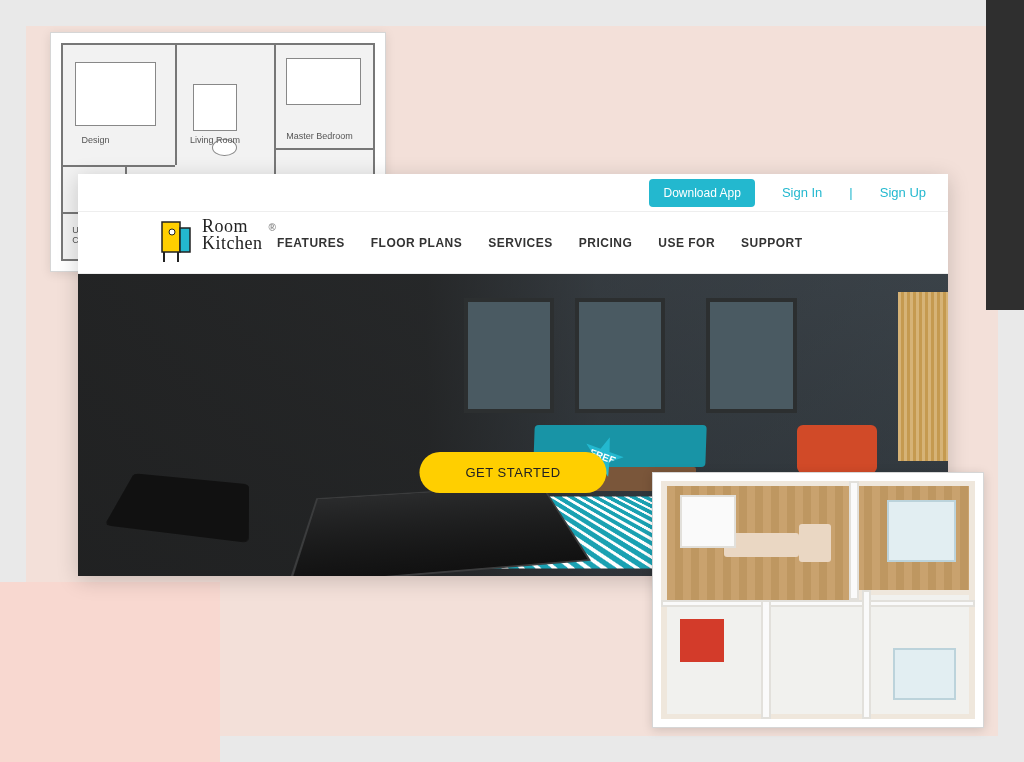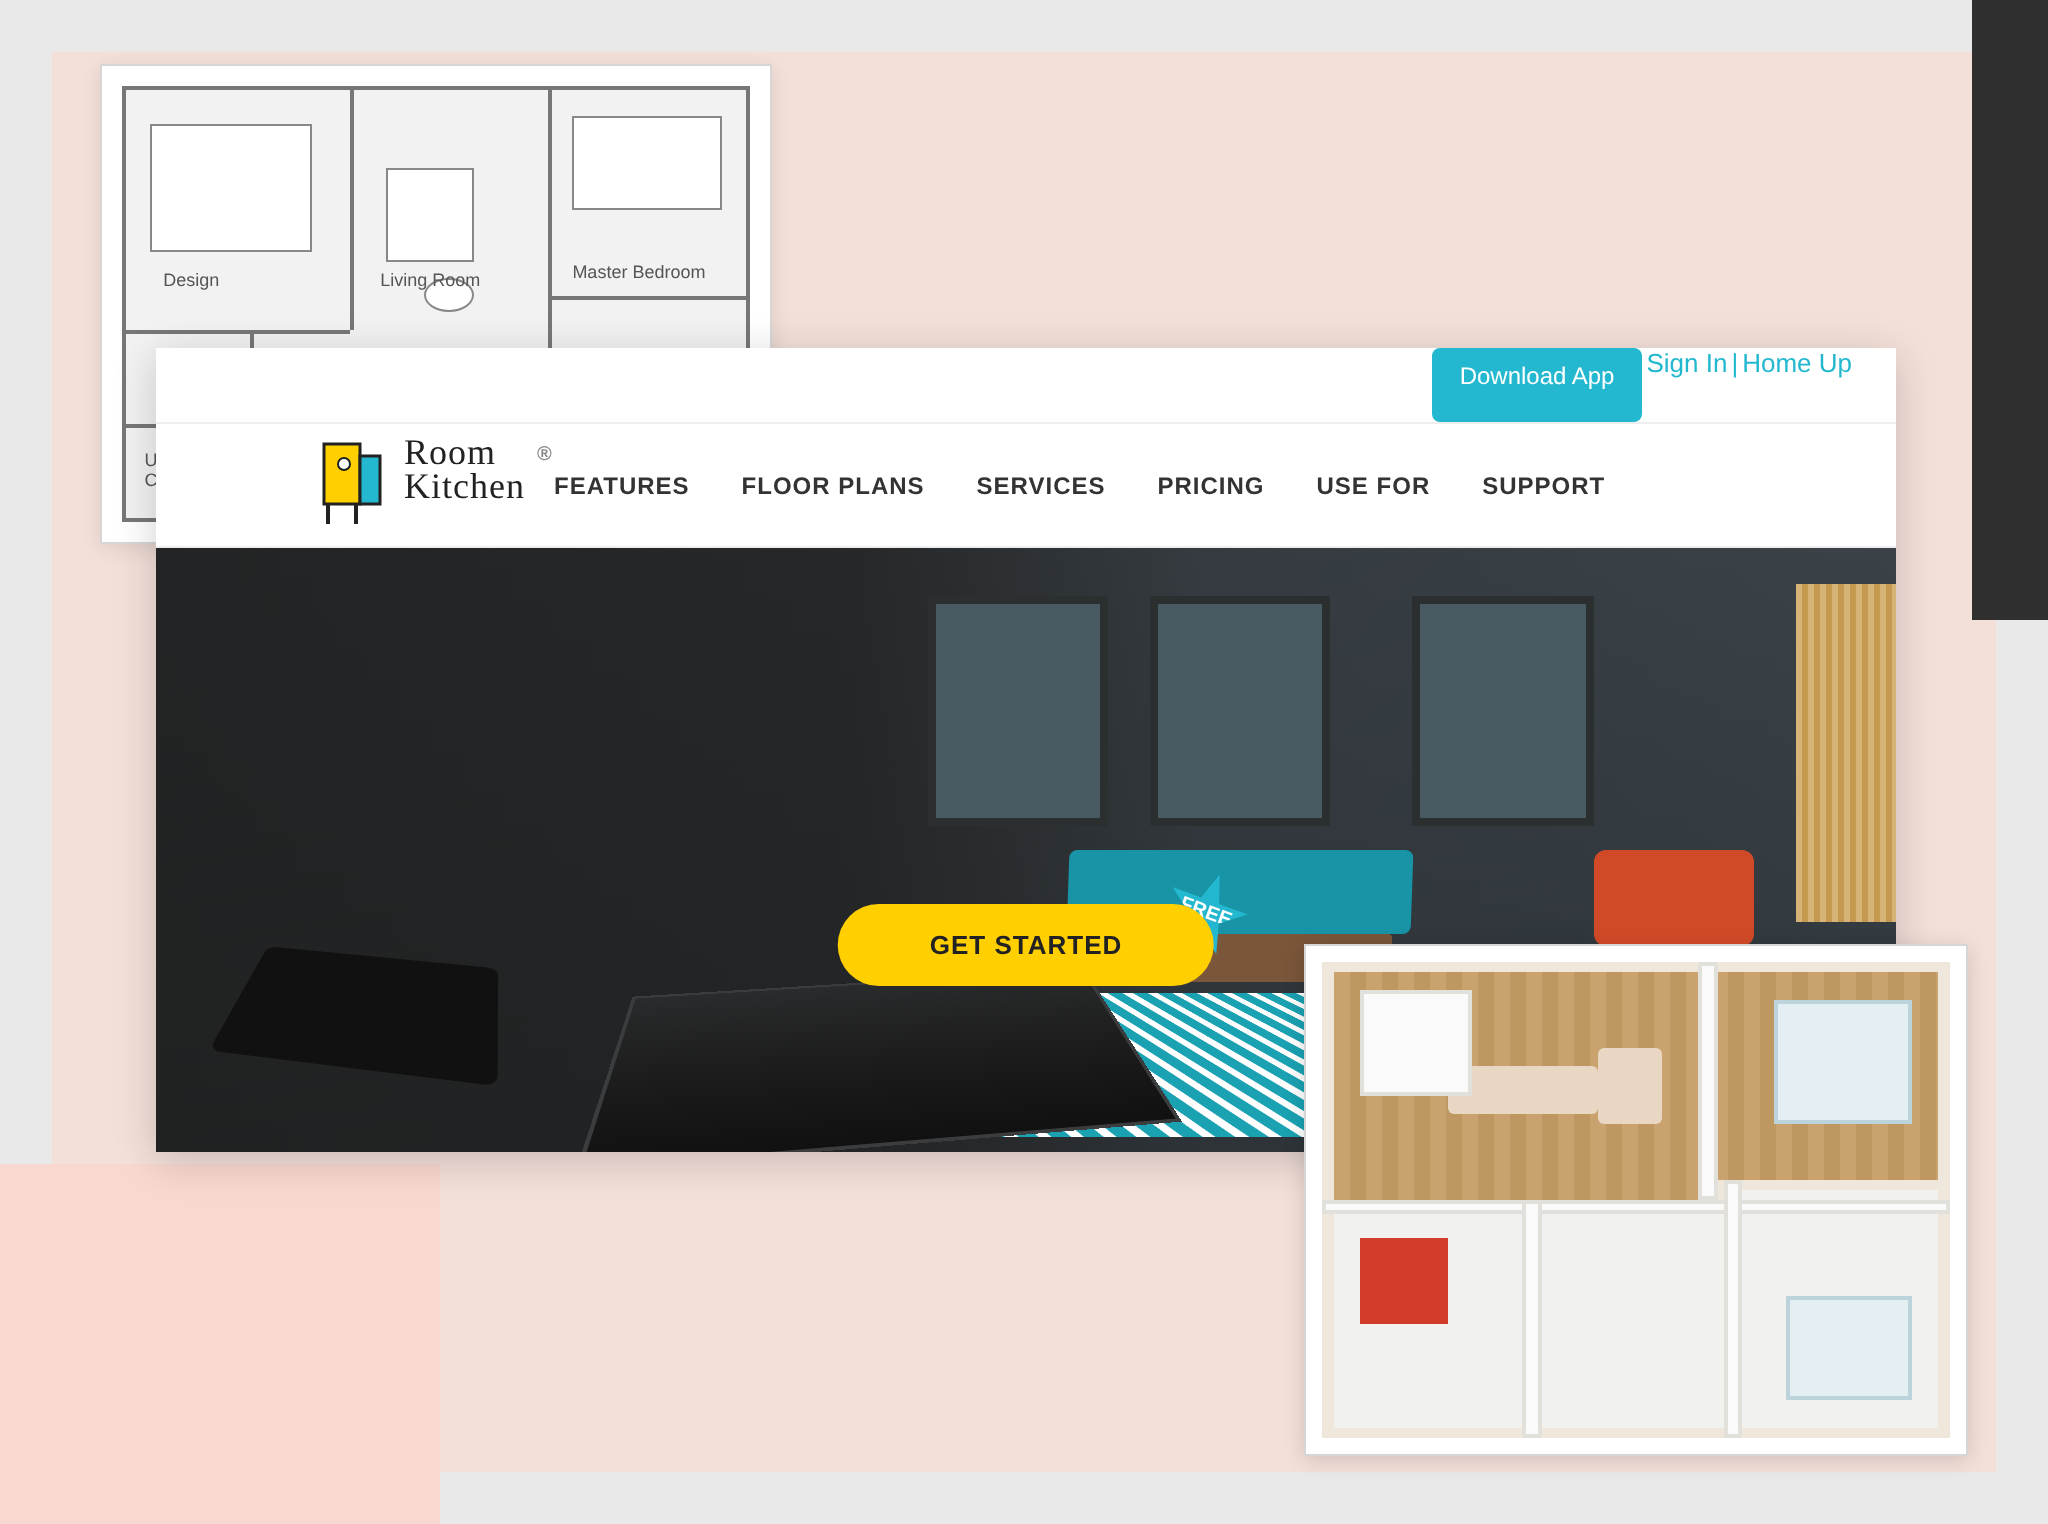--- a/index.html
+++ b/index.html
@@ -78,21 +78,22 @@
     height: 402px;
     background: #fff;
     box-shadow: 0 4px 20px rgba(0,0,0,0.18);
   }
 
   .topbar {
     height: 38px;
     border-bottom: 1px solid #eee;
     display: flex;
     justify-content: flex-end;
-    gap: 2px;
+    align-items: center;
+    gap: 27px;
     padding-right: 22px;
     font-size: 13px;
   }
   .download-btn {
     background: #23b8cf;
     color: #fff;
     border-radius: 4px;
     padding: 7px 14px;
     font-size: 12px;
     cursor: pointer;
@@ -172,21 +173,21 @@
     font-weight: 400;
     letter-spacing: 0.3px;
   }
   .cta {
     position: absolute;
     left: 50%;
     top: 178px;
     transform: translateX(-50%);
     background: #ffcf00;
     color: #222;
-    font-weight: bold;
+    font-weight: normal;
     font-size: 13px;
     padding: 13px 46px;
     border-radius: 40px;
     cursor: pointer;
     letter-spacing: 0.5px;
   }
   .free-tag {
     position: absolute;
     left: 50%;
     top: 162px;
@@ -255,21 +256,21 @@
 Closet</span>
   </div>
 </div>
 
 <div class="site">
 
   <div class="topbar">
     <div class="download-btn">Download App</div>
     <span class="auth-link">Sign In</span>
     <span class="auth-sep">|</span>
-    <span class="auth-link">Home Up</span>
+    <span class="auth-link">Sign Up</span>
   </div>
 
   <div class="navbar">
     <div class="logo">
       <div class="logo-icon">
         <svg viewBox="0 0 38 46" width="38" height="46">
           <rect x="4" y="4" width="18" height="30" fill="#ffcf00" stroke="#222" stroke-width="1.5"></rect>
           <rect x="22" y="10" width="10" height="24" fill="#23b8cf" stroke="#222" stroke-width="1.5"></rect>
           <circle cx="14" cy="14" r="3" fill="#fff" stroke="#222"></circle>
           <path d="M6 34 L6 44 M20 34 L20 44" stroke="#222" stroke-width="2"></path>

